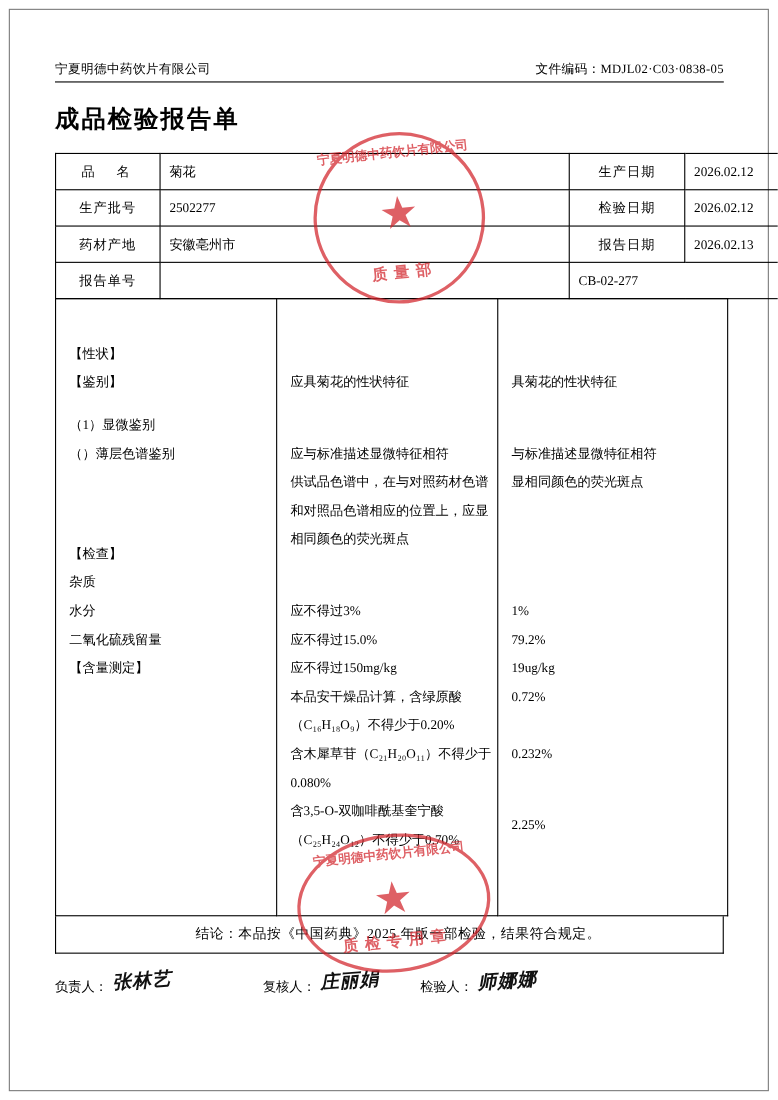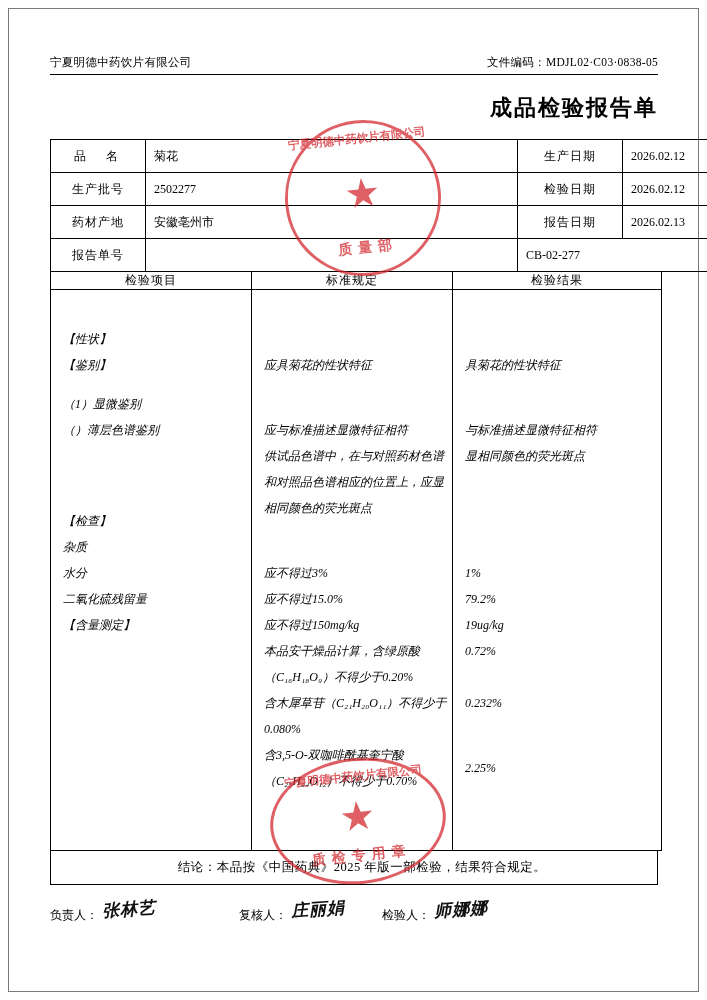--- a/index.html
+++ b/index.html
@@ -48,21 +48,21 @@
     letter-spacing: 0.3px;
   }
   .head-company {
     white-space: nowrap;
   }
   .head-docno {
     white-space: nowrap;
     font-family: "Liberation Serif", serif;
   }
   .title {
-    text-align: right;
+    text-align: left;
     font-size: 22px;
     font-weight: bold;
     letter-spacing: 2px;
     margin: 18px 0 16px 0;
     font-family: "Liberation Serif", serif;
   }
   table.main {
     width: 700px;
     border-collapse: collapse;
     table-layout: fixed;
@@ -118,21 +118,20 @@
   .hdr-cell {
     text-align: center;
     padding: 8px 0 7px 0;
     letter-spacing: 1px;
   }
   .cellbox {
     padding: 10px 12px 12px 12px;
     min-height: 560px;
     box-sizing: border-box;
     position: relative;
-    font-style: italic;
   }
   .line {
     line-height: 26px;
     white-space: nowrap;
   }
   .spacer { height: 26px; }
   .spacer-sm { height: 13px; }
   .conclusion {
     border: 1px solid #000;
     border-top: none;
@@ -262,25 +261,20 @@
       <tr>
         <td class="lbl-nospace">报告单号</td>
         <td class="val" colspan="1"></td>
         <td class="val" colspan="2">CB-02-277</td>
       </tr>
     </tbody>
       </table>
 
     <table class="detail">
       <tbody>
-          <tr>
-        <td class="col-a hdr-cell">检验项目</td>
-        <td class="col-b hdr-cell">标准规定</td>
-        <td class="col-c hdr-cell">检验结果</td>
-      </tr>
       <tr>
         <td class="col-a">
           <div class="cellbox">
             <div class="spacer"></div>
             <div class="line">【性状】</div>
             <div class="line">【鉴别】</div>
             <div class="spacer-sm"></div>
             <div class="line">（1）显微鉴别</div>
             <div class="line">（）薄层色谱鉴别</div>
             <div class="spacer"></div>

